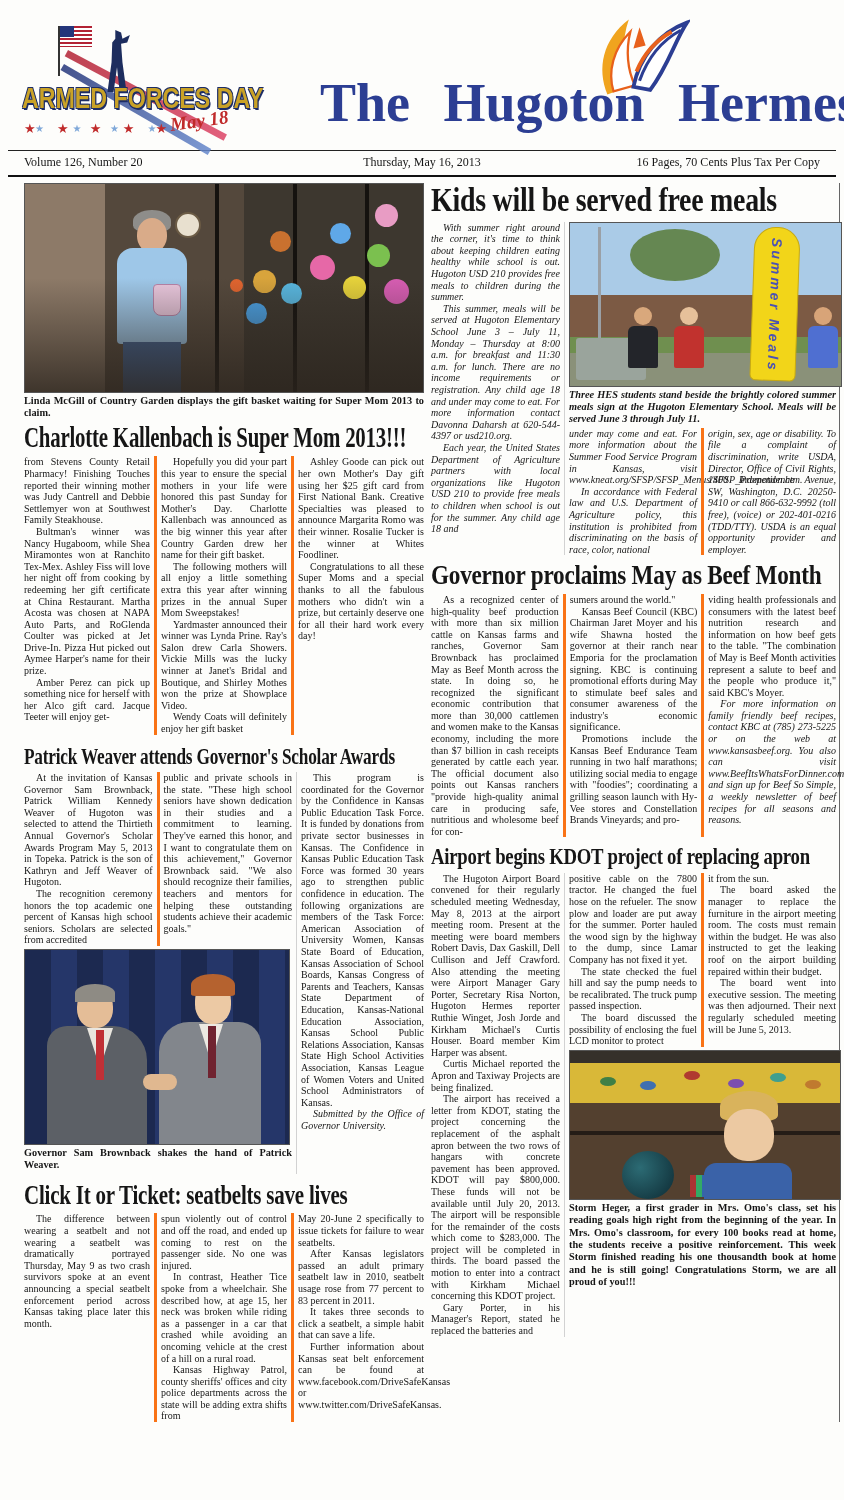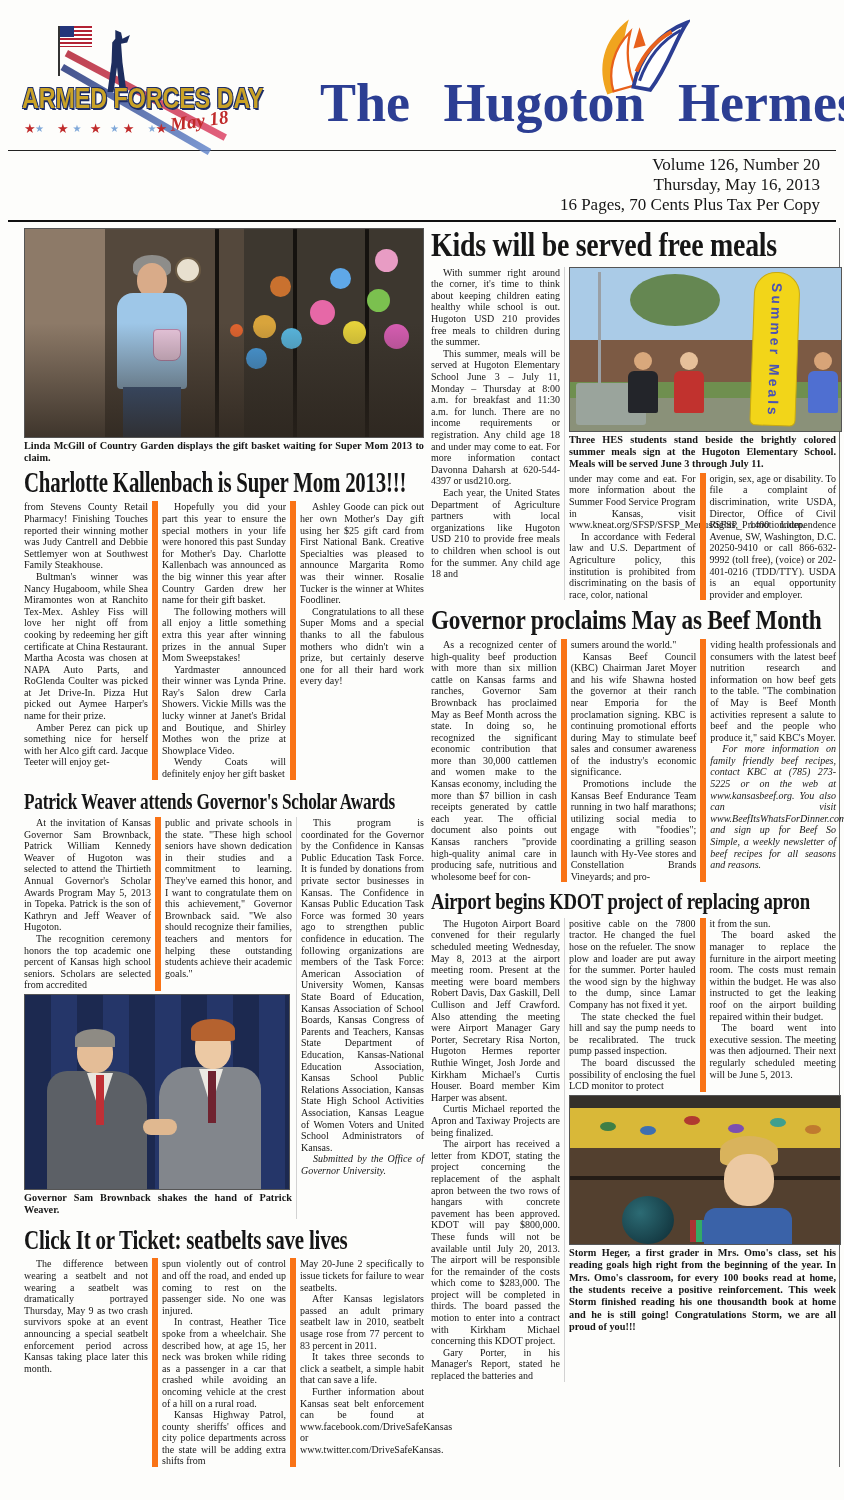--- a/index.html
+++ b/index.html
@@ -27,40 +27,40 @@
     font-weight:bold;font-size:29px;color:#c9a227;white-space:nowrap;
     transform:scaleX(.8);transform-origin:0 50%;line-height:1;
     text-shadow:-1px -1px 0 #1d2d66,1px -1px 0 #1d2d66,-1px 1px 0 #1d2d66,1.5px 1.5px 0 #1d2d66;}
   .afd-may{position:absolute;left:148px;top:86px;margin:0;font-style:italic;font-size:19px;
     color:#c02a2a;transform:rotate(-8deg);font-weight:bold;}
   .afd-stars{position:absolute;left:2px;top:98px;font-size:13px;line-height:1;}
   .stars-red{color:#c02a2a;letter-spacing:9px;}
   .stars-blue{position:absolute;left:11px;top:2px;color:#7fa8d9;font-size:10px;letter-spacing:13px;}
 
   
-  .info-bar{display:flex;align-items:flex-end;margin:0 8px;padding:4px 16px 5px;
-    border-top:1.5px solid #222;border-bottom:2.5px solid #111;font-size:17px;flex-direction:column;}
+  .info-bar{display:flex;align-items:center;margin:0 8px;padding:4px 16px 5px;
+    border-top:1.5px solid #222;border-bottom:2.5px solid #111;font-size:12px;}
   .info-l{flex:1;text-align:left;}
   .info-c{flex:1;text-align:center;}
   .info-r{flex:1;text-align:right;white-space:nowrap;}
 
   
   .content{display:flex;gap:7px;padding:6px 0 0 24px;}
   .half-left{width:400px;flex:none;}
   .half-right{width:405px;flex:none;border-right:1px solid #666;padding-right:3px;}
 
   
   .para{margin:0;text-indent:12px;text-align:justify;font-size:10px;line-height:11.6px;}
   .ni{text-indent:0;}
   .italic{font-style:italic;}
   .cols{display:flex;}
   .col{flex:1;padding:0 4px;min-width:0;}
   .col:first-child{padding-left:0;}
   .col:last-child{padding-right:0;}
-  .col + .col{border-left:6px solid #f97316;}
+  .col + .col{border-left:3px solid #f97316;}
 
   .hl{margin:3px 0 4px;line-height:1.02;}
   .hl > span{display:inline-block;font-weight:bold;white-space:nowrap;transform-origin:0 60%;letter-spacing:-.3px;}
   .hl-meals > span{font-size:34px;transform:scaleX(.82);}
   .hl-supermom > span{font-size:29px;transform:scaleX(.72);}
   .hl-beef > span{font-size:27px;transform:scaleX(.86);}
   .hl-scholar > span{font-size:24px;transform:scaleX(.72);}
   .hl-airport > span{font-size:24px;transform:scaleX(.78);}
   .hl-seatbelt > span{font-size:28px;transform:scaleX(.75);}
 
@@ -120,21 +120,21 @@
   .storm-shelfline{position:absolute;left:0;top:80px;width:100%;height:4px;background:#241c16;}
   .storm-globe{position:absolute;left:52px;bottom:0;width:52px;height:48px;border-radius:50%;
     background:radial-gradient(circle at 35% 35%,#2c6b74,#0d2a33);}
   .storm-books{position:absolute;left:120px;bottom:2px;width:60px;height:22px;
     background:repeating-linear-gradient(90deg,#a33 0 6px,#3a6 6px 12px,#36a 12px 18px,#ca3 18px 24px);}
   .storm-hair{position:absolute;right:62px;top:40px;width:58px;height:30px;border-radius:50% 50% 20% 20%;background:#d9b35c;}
   .storm-face{position:absolute;right:66px;top:58px;width:50px;height:52px;border-radius:46%;background:#ecc9a2;}
   .storm-shirt{position:absolute;right:48px;bottom:0;width:88px;height:36px;border-radius:12px 12px 0 0;background:#3a62a8;}
 
   .sp6{height:6px;} .sp4{height:4px;} .sp3{height:3px;}
-  .meals-body{display:flex;}
+  .meals-body{display:flex;font-style:italic;}
   .meals-c1{width:129px;flex:none;padding-right:4px;border-right:1px solid #d2d2d2;}
   .meals-right{flex:1;min-width:0;padding-left:4px;}
   .air-body{display:flex;justify-content:center;}
   .air-c1{width:129px;flex:none;padding-right:4px;border-right:1px solid #d2d2d2;}
   .air-right{flex:1;min-width:0;padding-left:4px;}
   .sch-body{display:flex;}
   .sch-left{width:268px;flex:none;padding-right:4px;border-right:1px solid #d2d2d2;}
   .sch-c3{flex:1;min-width:0;padding-left:4px;}
 </style>
 </head>

